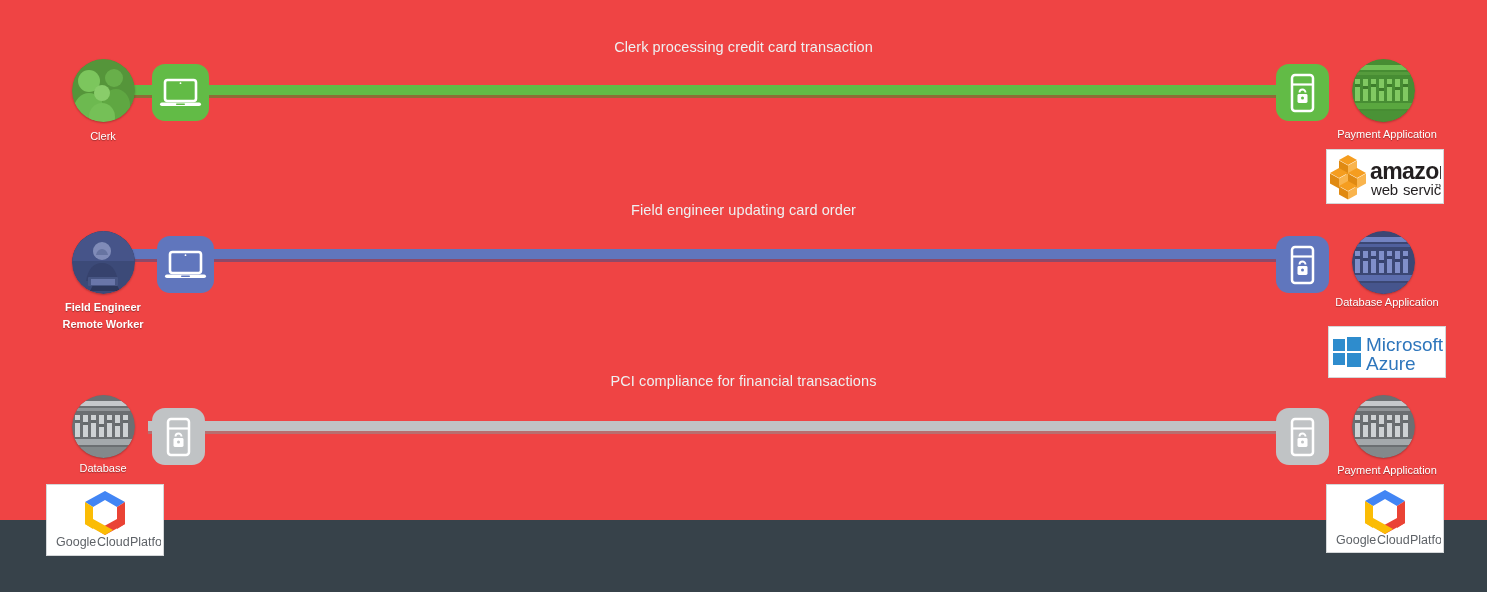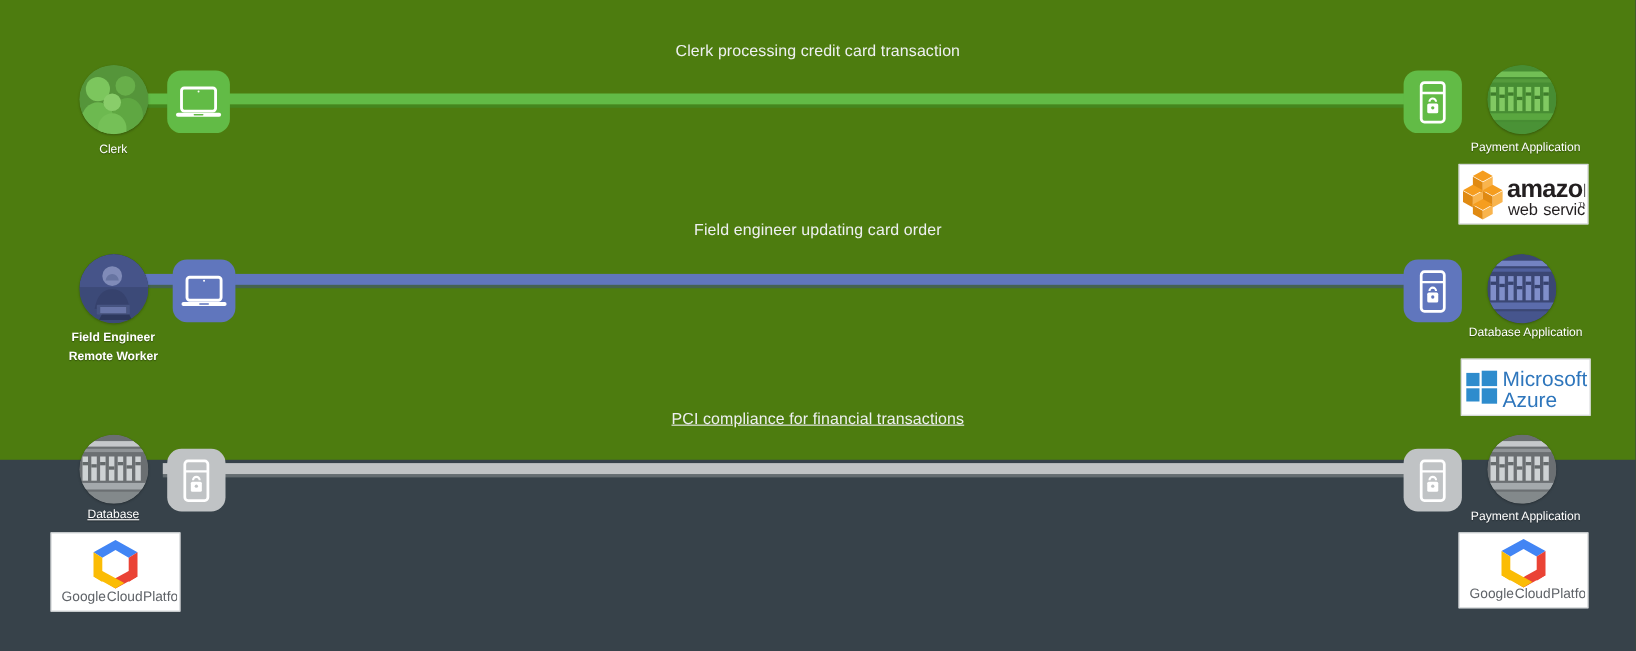--- a/index.html
+++ b/index.html
@@ -14,22 +14,22 @@
     position: relative;
     overflow: hidden;
     font-family: "Liberation Sans", sans-serif;
     -webkit-font-smoothing: antialiased;
   }
 
   .canvas {
     position: absolute;
     left: 0; top: 0;
     width: 1487px;
-    height: 418px;
-    background: #4d7c0f;
+    height: 520px;
+    background: #ef4444;
   }
 
   
   .flow-row {
     position: absolute;
     left: 0;
     width: 1487px;
   }
 
   .flow-title {
@@ -329,21 +329,21 @@
           <rect x="16" y="24" width="14" height="14"></rect>
         </g>
         <text class="azure-text" x="35" y="22" font-size="19">Microsoft</text>
         <text class="azure-text" x="35" y="41" font-size="19">Azure</text>
       </svg>
     </div>
   </div>
 
   <div class="flow-row" style="top:0;">
 
-    <div class="flow-title" style="top:373px;text-decoration:underline;">PCI compliance for financial transactions</div>
+    <div class="flow-title" style="top:373px;">PCI compliance for financial transactions</div>
 
     <div class="pipe" style="left:148px; top:421px; width:1180px;">
       <div class="pipe-face" style="background:#c0c3c5;"></div>
       <div class="pipe-shadow" style="background:#8d9193;"></div>
     </div>
 
     <div class="node-circle" style="left:72px; top:395px; width:63px; height:63px;">
       <svg width="63" height="63" viewBox="0 0 63 63">
         <defs>
             <clipPath id="c5">
@@ -428,21 +428,21 @@
             <rect x="43" y="28" width="5" height="3"></rect>
             <rect x="51" y="25" width="5" height="3"></rect>
           </g>
           <rect x="0" y="44" width="63" height="6" fill="#9aa0a2"></rect>
           <rect x="0" y="52" width="63" height="11" fill="#6d7375"></rect>
           <rect x="0" y="0" width="63" height="63" fill="#c0c3c5" opacity="0.28"></rect>
         </g>
       </svg>
     </div>
 
-    <div class="node-label" style="left:43px; top:460px; width:120px;text-decoration:underline;">Database</div>
+    <div class="node-label" style="left:43px; top:460px; width:120px;">Database</div>
 
     <div class="node-label" style="left:1297px; top:462px; width:180px;">Payment Application</div>
 
     <div class="logo-plate" style="left:46px; top:484px; width:118px; height:72px;">
       <svg width="112" height="66" viewBox="0 0 112 66">
         <g transform="translate(56,26)">
           <path d="M-20 -11 L0 -22 L20 -11 L12 -6 L0 -13 L-12 -6 Z" fill="#4285f4"></path>
           <path d="M20 -11 L20 11 L12 16 L12 -6 Z" fill="#ea4335"></path>
           <path d="M20 11 L0 22 L-8 17 L12 6 Z" fill="#ea4335"></path>
           <path d="M-20 -11 L-20 11 L-12 16 L-12 -6 Z" fill="#fbbc05"></path>

